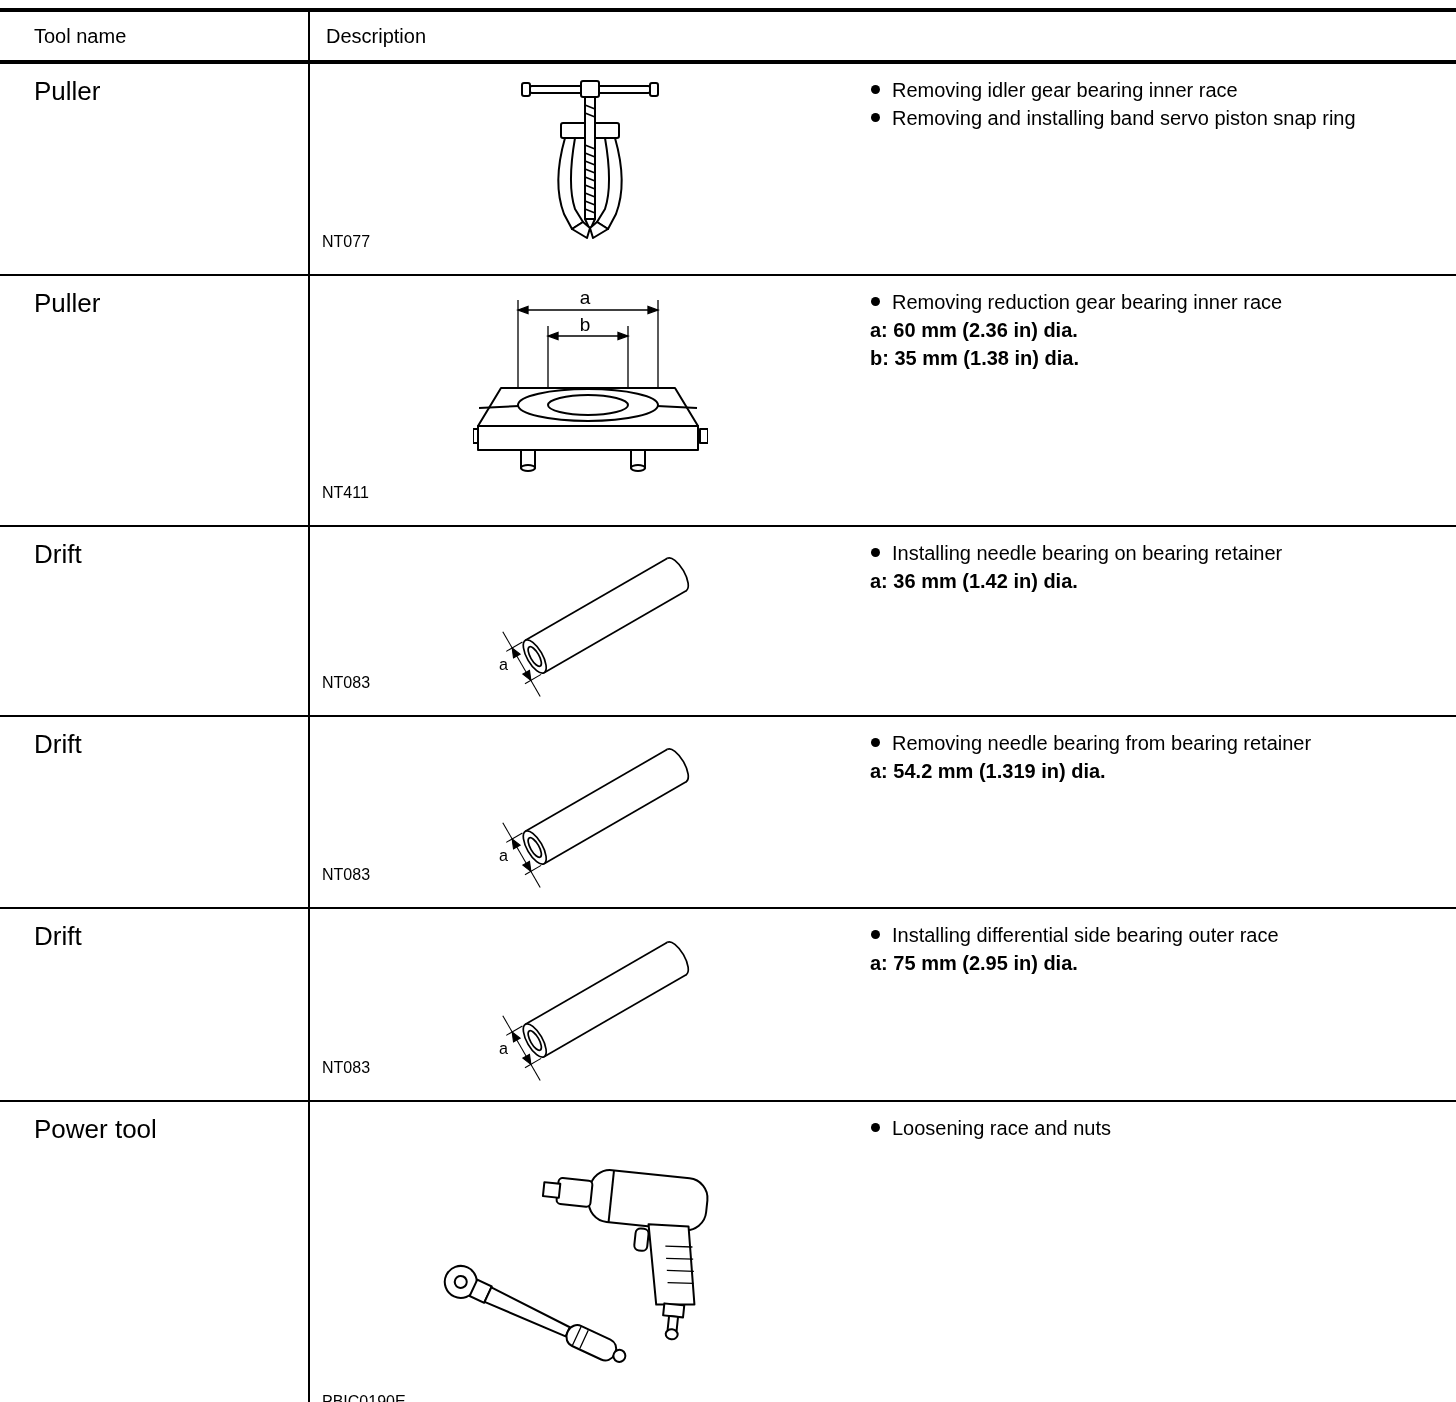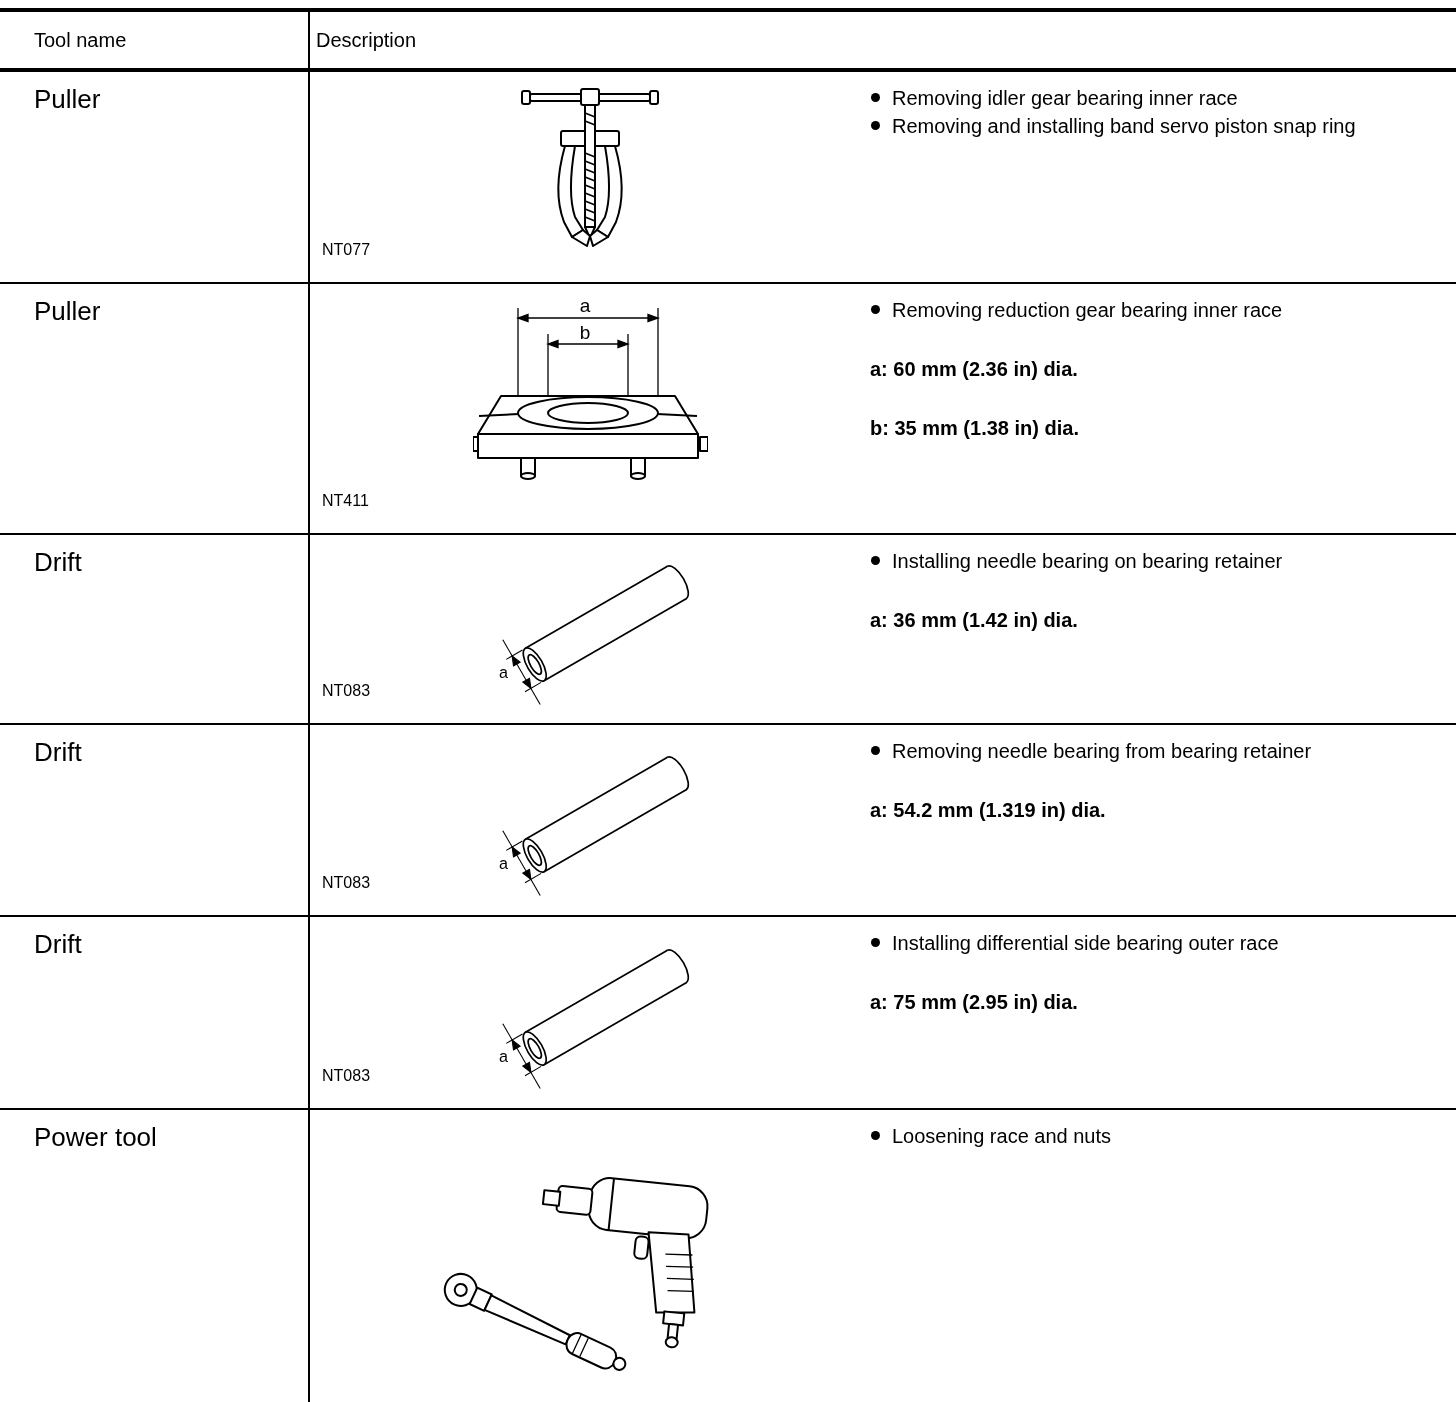--- a/index.html
+++ b/index.html
@@ -7,47 +7,47 @@
   body {
     width:1456px; height:1402px; position:relative;
     font-family:"Liberation Sans","DejaVu Sans",sans-serif;
     color:#000;
   }
   .tools-table {
     position:absolute; top:8px; left:0; width:1456px;
     border-top:4px solid #000; border-bottom:5px solid #000;
   }
   .hrow {
-    display:flex; height:60px; border-bottom:4px solid #000;
+    display:flex; height:52px; border-bottom:4px solid #000;
     font-size:20px;
   }
   .hcell { display:flex; align-items:center; }
   .hcell.tool { flex:0 0 310px; border-right:2px solid #000; padding-left:34px; }
-  .hcell.desc { flex:1; padding-left:6px; }
+  .hcell.desc { flex:1; padding-left:16px; }
   .trow { display:flex; border-bottom:2px solid #000; }
   .trow.last { border-bottom:none; }
   .tool-cell {
     flex:0 0 310px; border-right:2px solid #000;
     padding:12px 0 0 34px; font-size:26px;
   }
   .desc-cell { flex:1; position:relative; display:flex; }
   .illus-box {
     flex:0 0 560px; display:flex; align-items:center; justify-content:center;
     padding-bottom:14px;
   }
   .fig-code { position:absolute; left:12px; bottom:23px; font-size:16px; }
   .bullets { flex:1; padding:12px 32px 0 0; font-size:20px; line-height:1.4; }
   .bullet-item { display:flex; }
   .dot { flex:0 0 22px; }
   .dot::before {
     content:""; display:block; width:9px; height:9px;
     background:#000; border-radius:50%; margin-top:9px; margin-left:1px;
   }
   .btext { flex:1; }
-  .dim-line { font-weight:bold;margin-top:31px; }
+  .dim-line { font-weight:bold; }
   .h212 { height:212px; } .h251 { height:251px; } .h190 { height:190px; }
   .h192 { height:192px; } .h193 { height:193px; } .h288 { height:332px; }
   svg text { font-family:"Liberation Sans","DejaVu Sans",sans-serif; fill:#000; }
 </style>
 </head>
 <body>
 
 <div class="tools-table">
 
   <div class="hrow">

